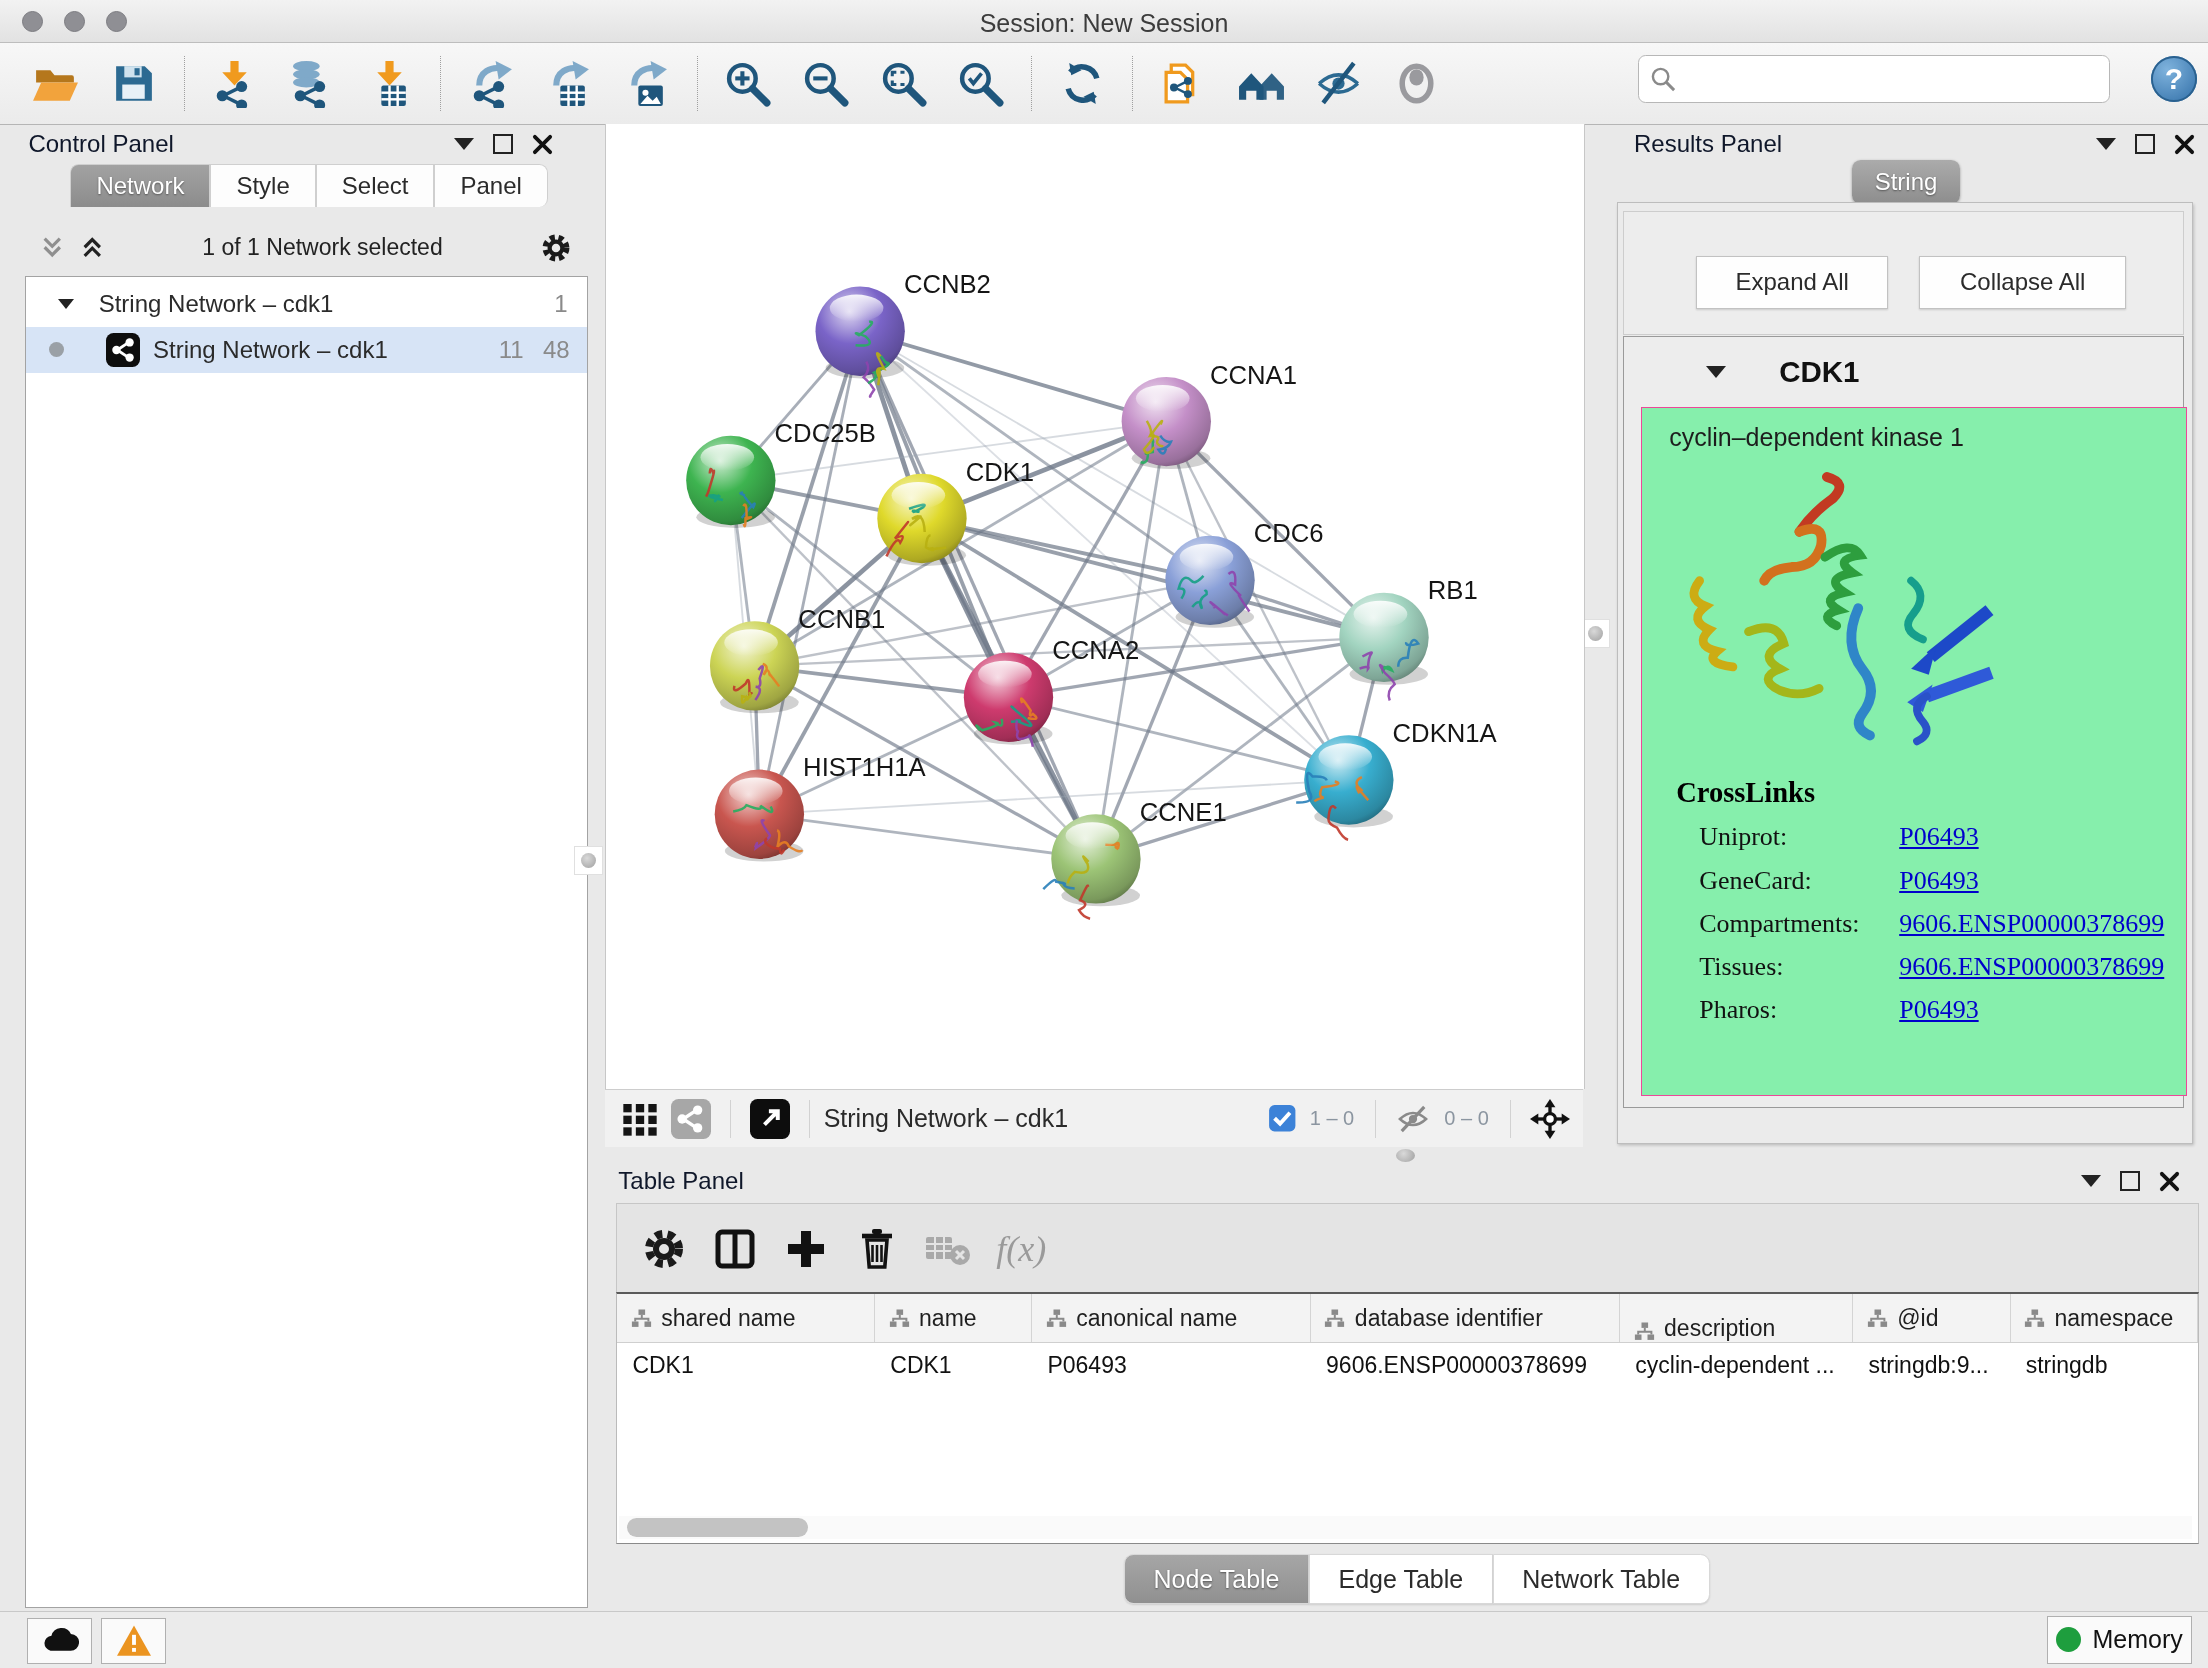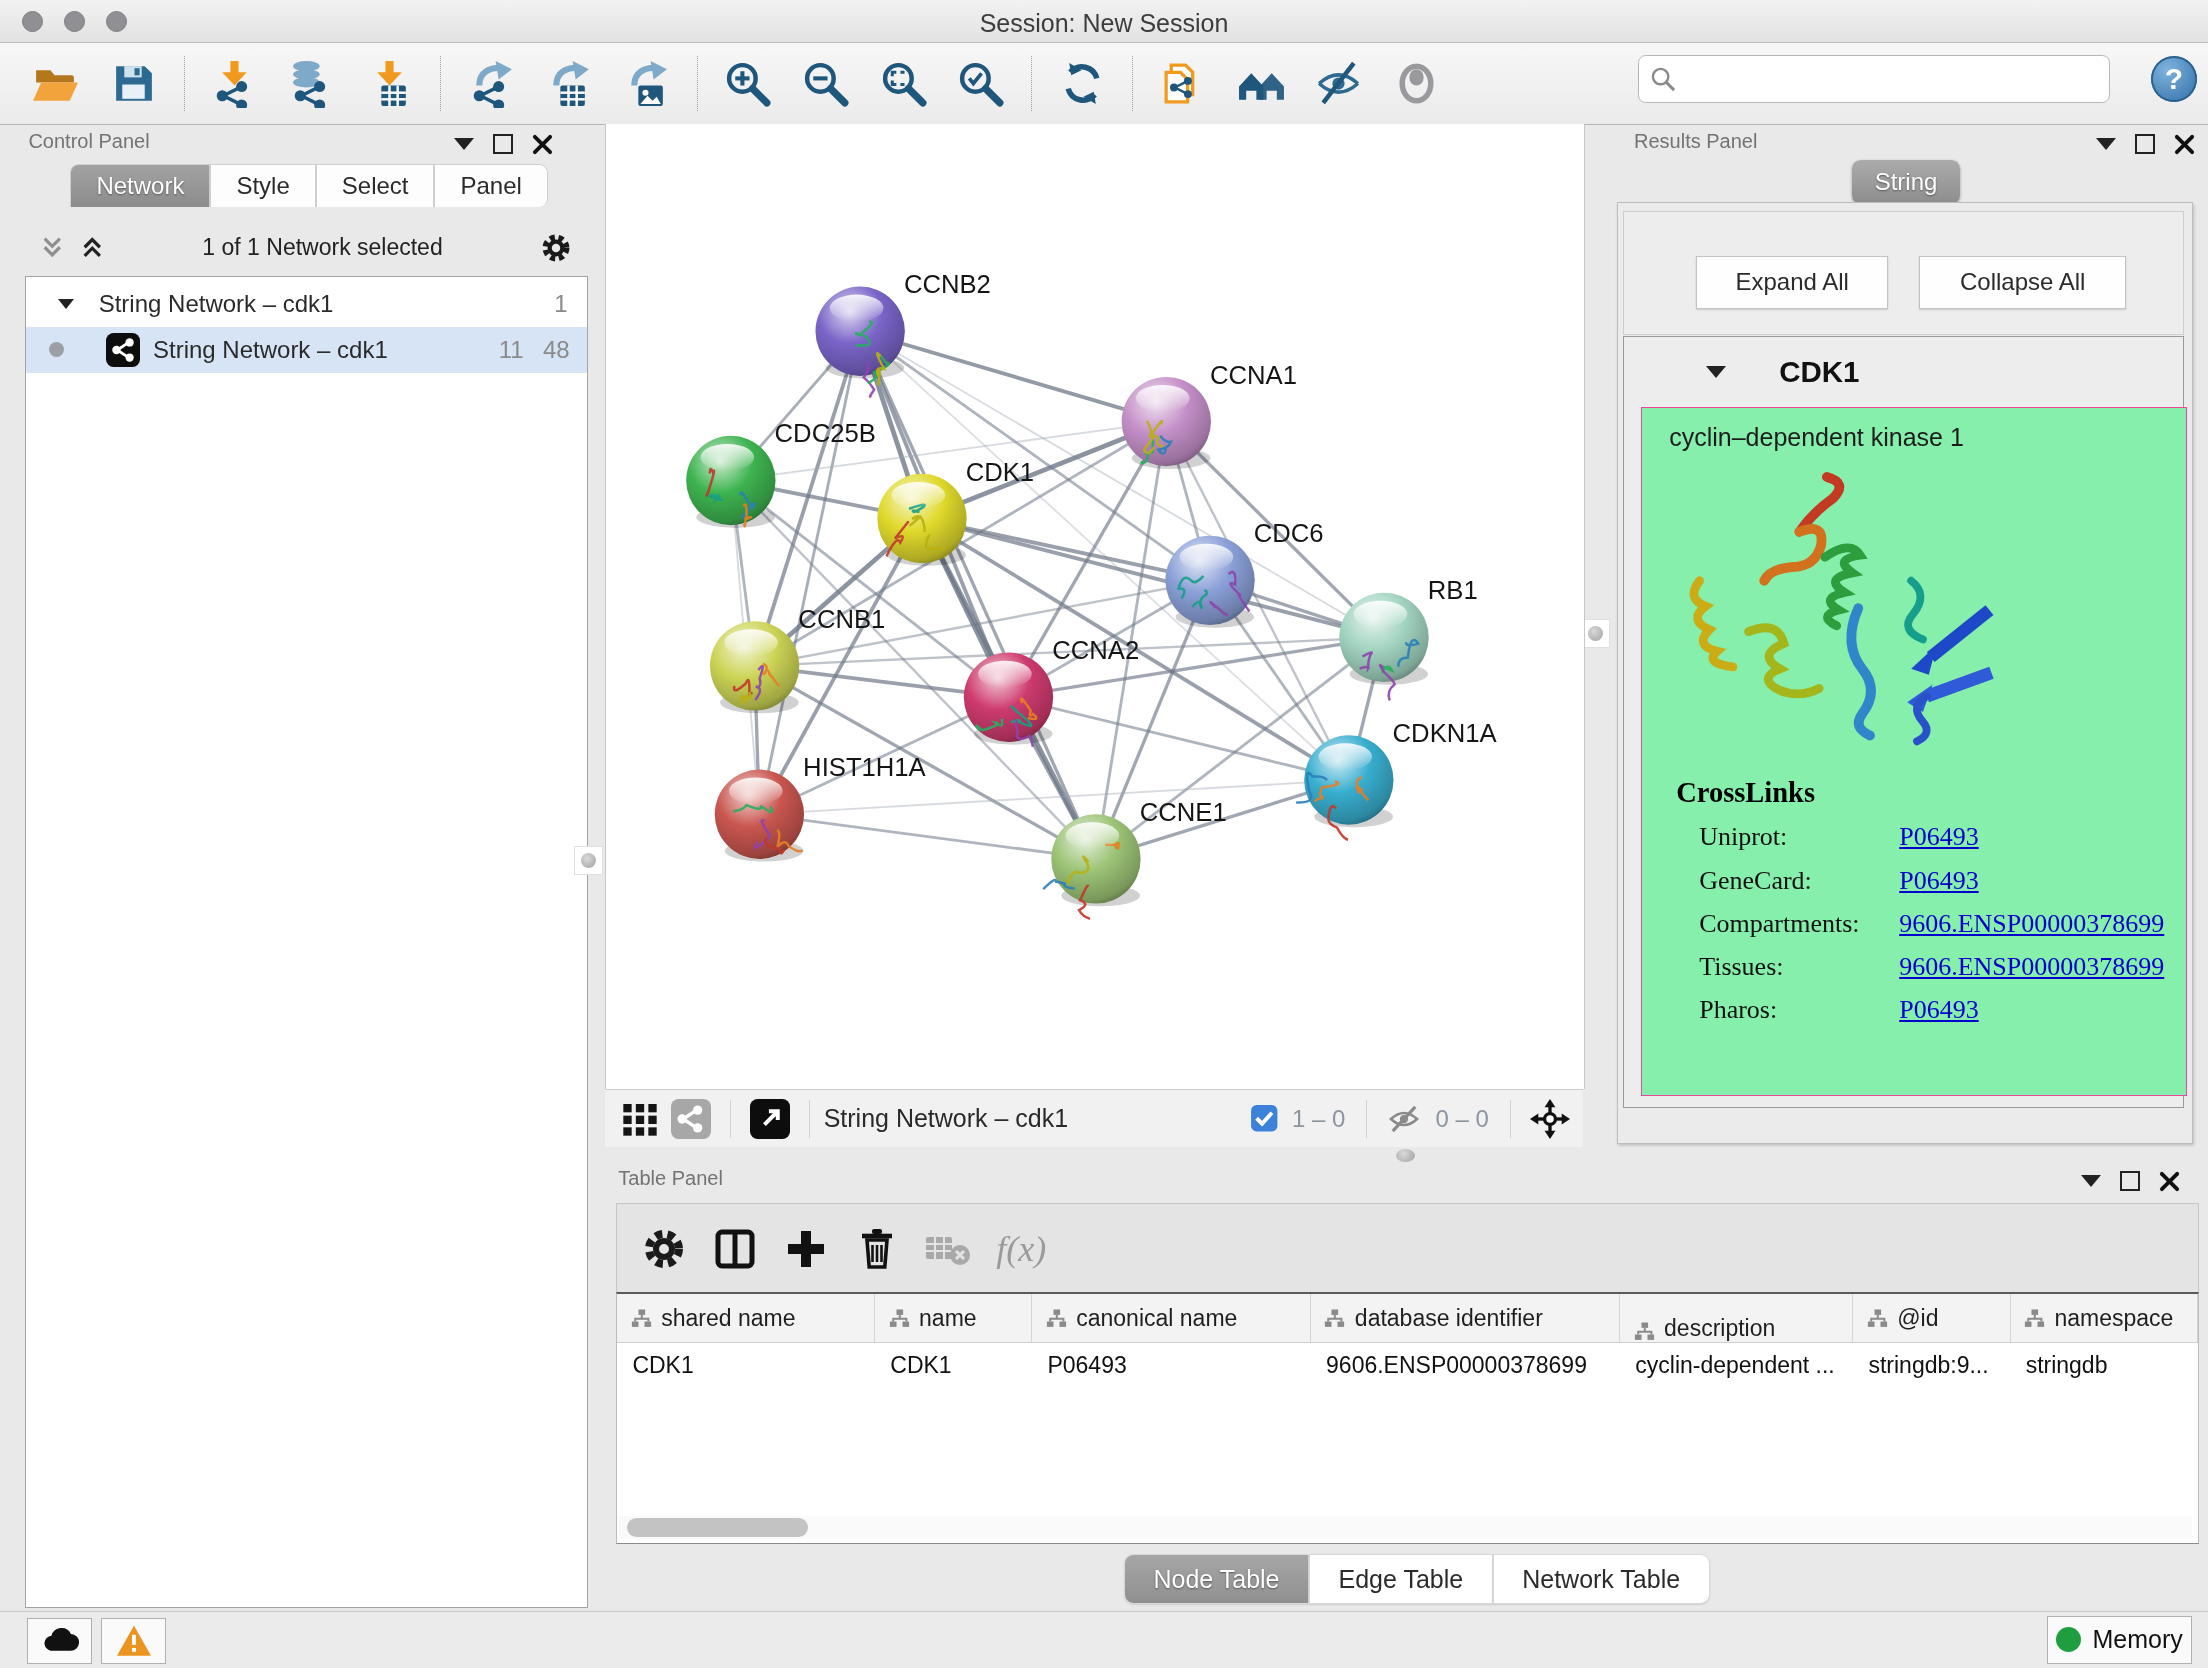--- a/index.html
+++ b/index.html
@@ -23,21 +23,21 @@
   #searchwrap{position:absolute;left:1638px;top:12.4px;width:470px;height:46px;
     background:#fff;border:1px solid #b7b7b7;border-radius:7.6px;}
   #searchwrap svg{position:absolute;left:11.4px;top:9.5px;width:27px;height:27px;}
   #search-input{position:absolute;left:46px;top:3.8px;width:409px;height:34px;border:0;
     outline:none;font-size:23px;background:transparent;}
   #help-btn{position:absolute;left:2151px;top:13.3px;width:46px;height:46px;border-radius:50%;
     background:radial-gradient(circle at 35% 30%,#7fb3dd,#2f6da6);color:#fff;font-size:30px;
     font-weight:bold;text-align:center;line-height:46px;cursor:pointer;
     box-shadow:inset 0 0 0 1.9px #2a618f;}
   
-  .panel-title{font-size:20px;color:#737373;}
+  .panel-title{font-size:24px;color:#0f172a;}
   .pbtns{position:absolute;display:flex;align-items:center;gap:19px;}
   .pbtn{cursor:pointer;display:inline-block;}
   .tri-down{width:0;height:0;border-left:10.5px solid transparent;border-right:10.5px solid transparent;
     border-top:12.4px solid #222;}
   .sq{width:16px;height:16px;border:2.9px solid #222;}
   
   #control-panel{position:absolute;left:11.4px;top:124px;width:586px;height:1488px;}
   .cptab{height:42px;padding:0 25px;display:flex;align-items:center;font-size:24px;
     background:#fdfdfd;border:1px solid #cfcfcf;border-bottom:0;cursor:pointer;}
   .cptab.sel{background:linear-gradient(#a2a2a2,#8c8c8c);color:#fff;
@@ -54,21 +54,21 @@
   .cp-row .cnt{position:absolute;color:#8a8a8a;}
   #row-child{background:#d7e4f6;}
   .share-badge{width:34px;height:34px;border-radius:7.6px;background:#0d0d0d;display:inline-block;}
   
   #netview{position:absolute;left:605px;top:124px;width:978px;height:965px;background:#fff;
     border-left:1px solid #c7c7c7;border-right:1px solid #c7c7c7;}
   #netbar{position:absolute;left:605px;top:1089px;width:978px;height:57px;background:#f1f1f1;
     border-top:1px solid #cdcdcd;display:flex;align-items:center;}
   #netbar .vsep{height:38px;border-left:1px solid #d2d2d2;margin:0 13.3px;}
   #netbar .lbl{font-size:25px;color:#2a2a2a;}
-  #netbar .cnttxt{font-size:24px;color:#8b95a0;margin:0 7.6px;}
+  #netbar .cnttxt{font-size:20px;color:#8b95a0;margin:0 7.6px;}
   .nbicon{width:40px;height:40px;margin:0 5.7px;cursor:pointer;}
   
   .handlebox{position:absolute;background:#fff;border:1px solid #e0e0e0;}
   .handledot{position:absolute;border-radius:50%;
      background:radial-gradient(circle at 40% 35%,#d9d9d9,#9f9f9f);}
   
   #results-panel{position:absolute;left:1607px;top:124px;width:601px;height:1022px;}
   #rp-tab{position:absolute;left:245px;top:36px;width:108px;height:44px;border-radius:8.6px;
     background:linear-gradient(#ababab,#8d8d8d);color:#fff;font-size:24px;display:flex;
     align-items:center;justify-content:center;text-shadow:0 1px 1.9px #555;cursor:pointer;

